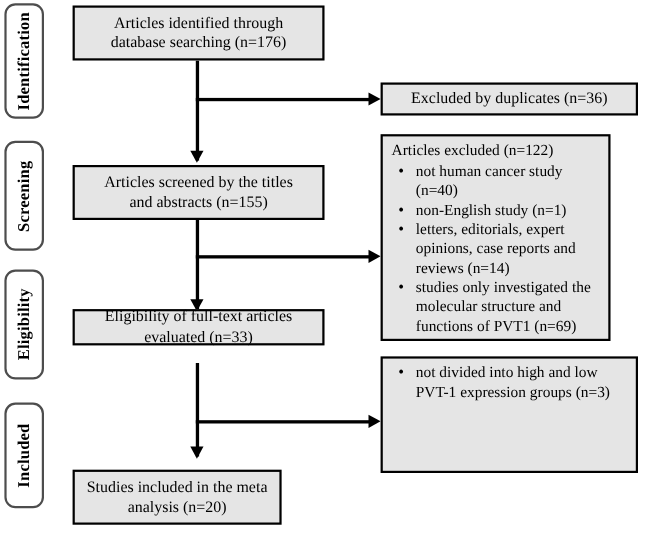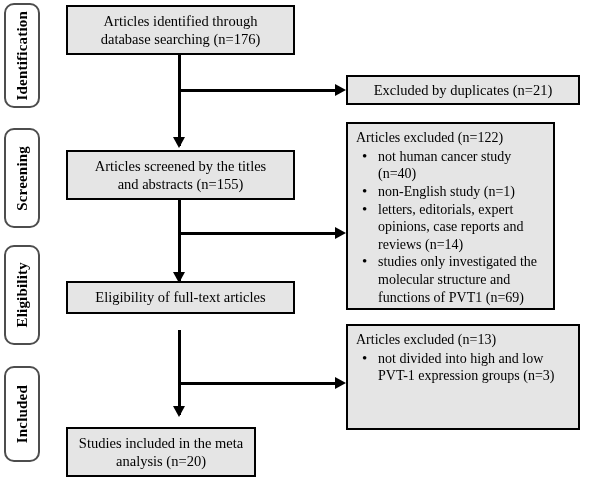--- a/index.html
+++ b/index.html
@@ -164,44 +164,44 @@
   <div class="box box-center" style="left:66px; top:150px; width:229px; height:50px;">
     <span>
       <span>Articles screened by the titles</span><br>
       <span>and abstracts (n=155)</span>
     </span>
   </div>
 
   <div class="box box-center" style="left:66px; top:281px; width:229px; height:33px;">
     <span>
       <span>Eligibility of full-text articles</span><br>
+      <span>evaluated (n=33)</span>
     </span>
   </div>
 
   <div class="box box-center" style="left:66px; top:427px; width:190px; height:50px;">
     <span>
       <span>Studies included in the meta</span><br>
       <span>analysis (n=20)</span>
     </span>
   </div>
 
   <div class="box box-center" style="left:346px; top:75px; width:234px; height:30px;">
-    <span>Excluded by duplicates (n=21)</span>
+    <span>Excluded by duplicates (n=36)</span>
   </div>
 
   <div class="box box-left" style="left:346px; top:122px; width:209px; height:188px;">
     <span class="excl-title">Articles excluded (n=122)</span>
     <ul class="excl-list">
       <li>not human cancer study (n=40)</li>
       <li>non-English study (n=1)</li>
       <li>letters, editorials, expert opinions, case reports and reviews (n=14)</li>
       <li>studies only investigated the molecular structure and functions of PVT1 (n=69)</li>
     </ul>
   </div>
 
   <div class="box box-left" style="left:346px; top:324px; width:234px; height:106px;">
-    <span class="excl-title">Articles excluded (n=13)</span>
     <ul class="excl-list">
       <li>not divided into high and low PVT-1 expression groups (n=3)</li>
     </ul>
   </div>
 
 </div>
 
 </body></html>

